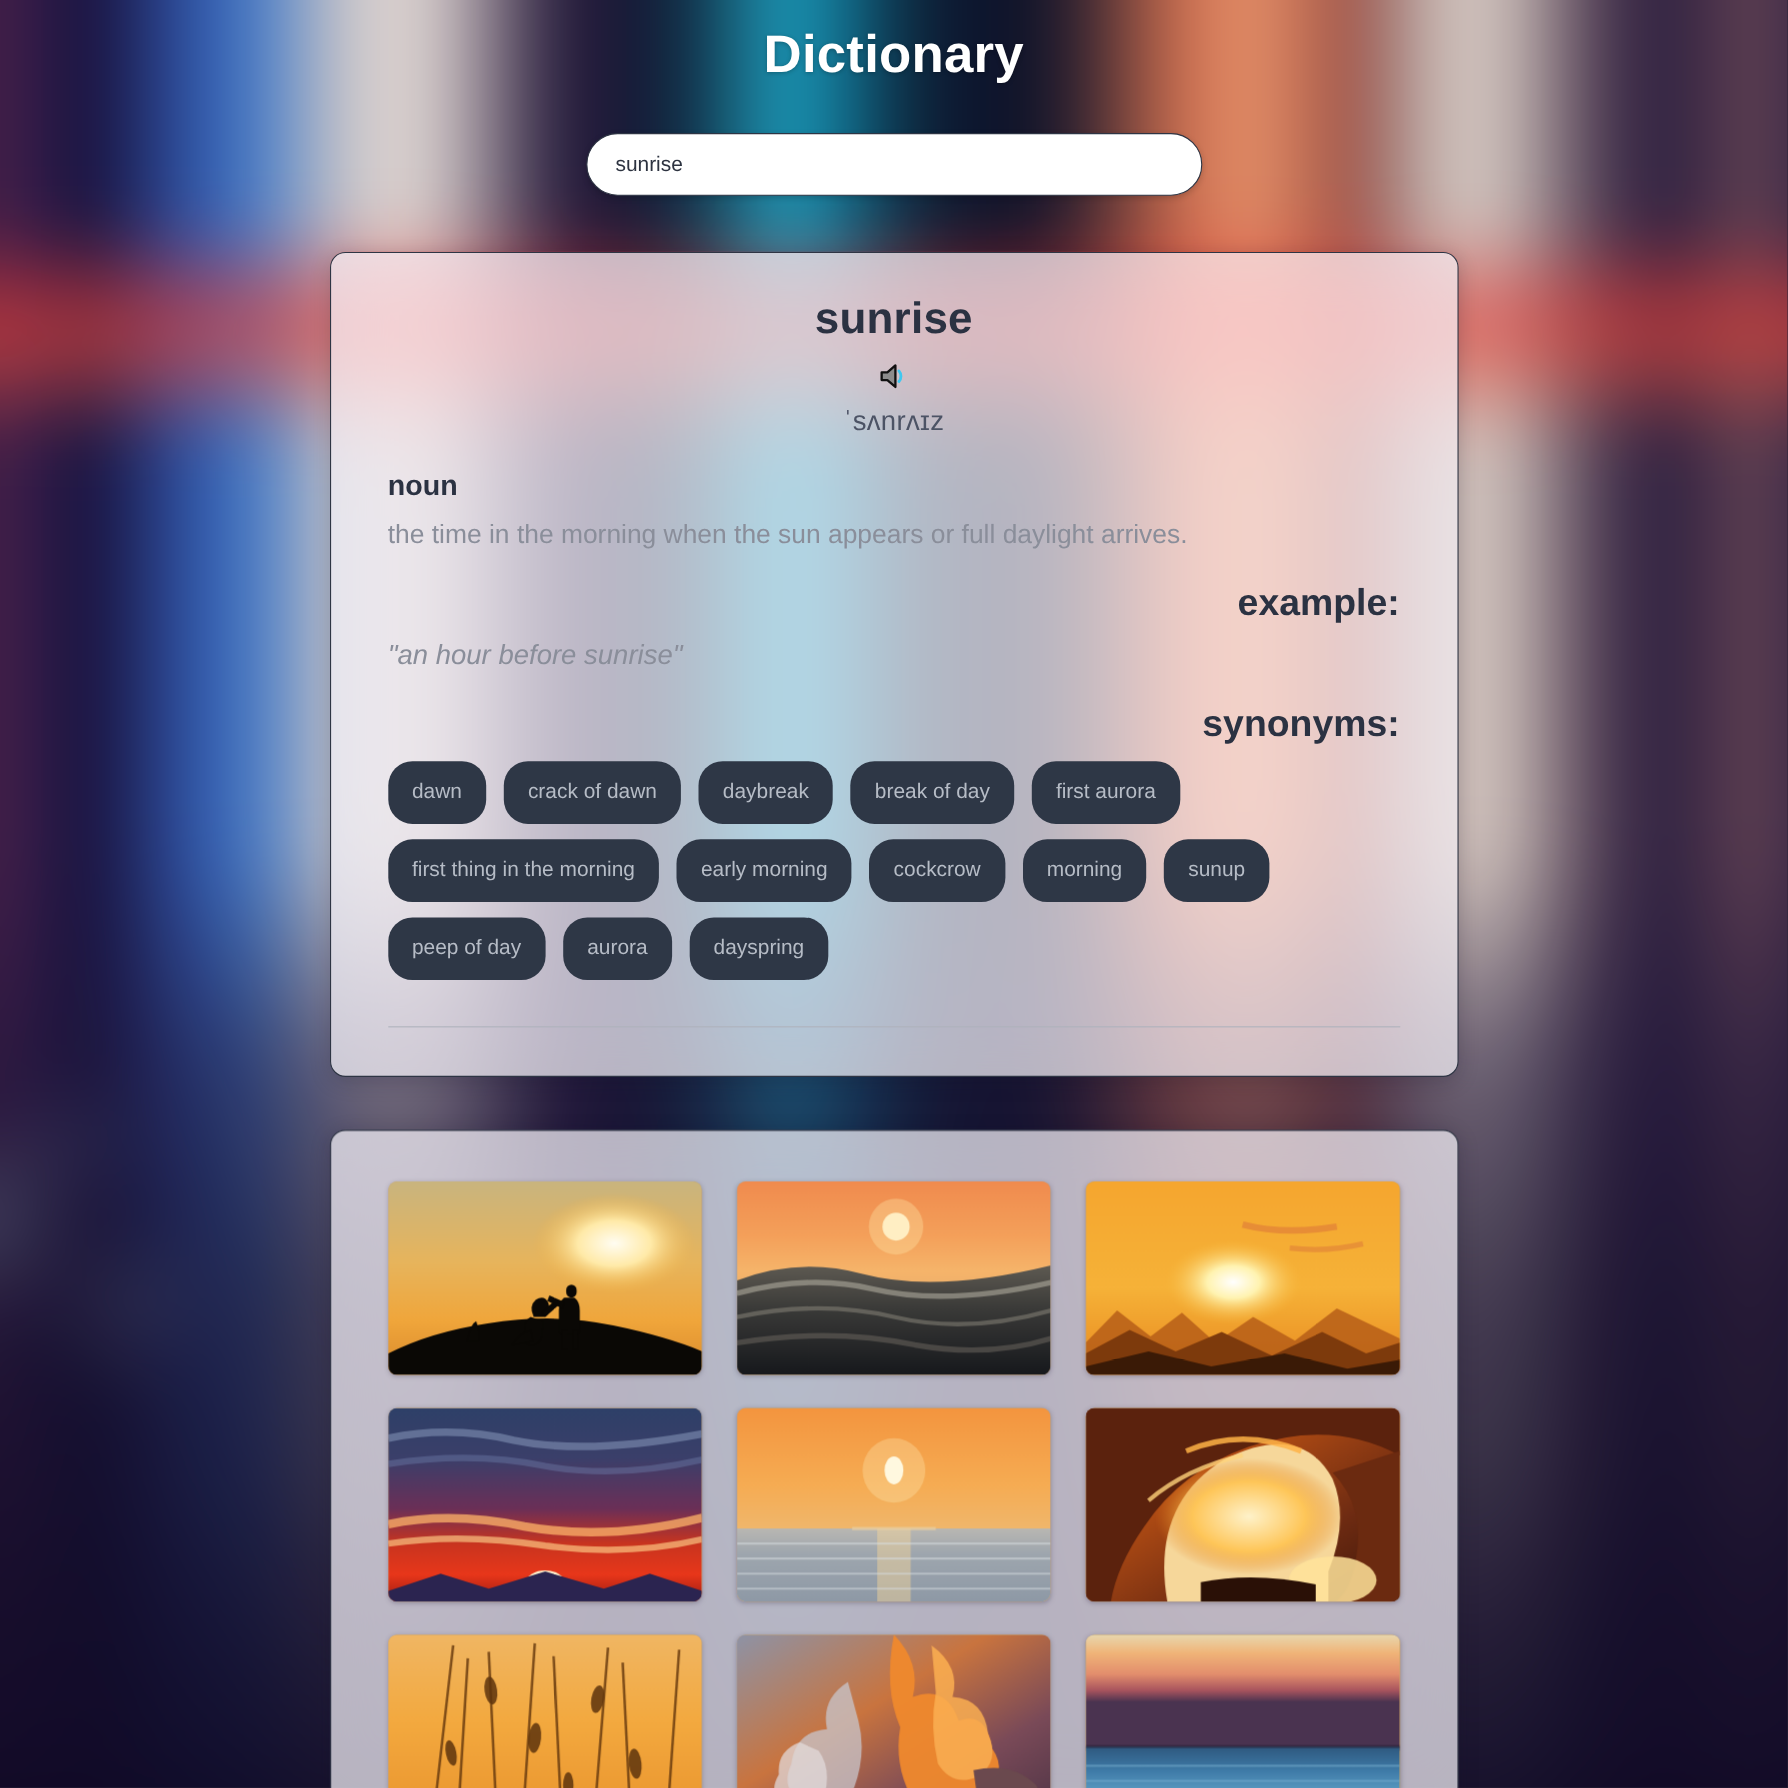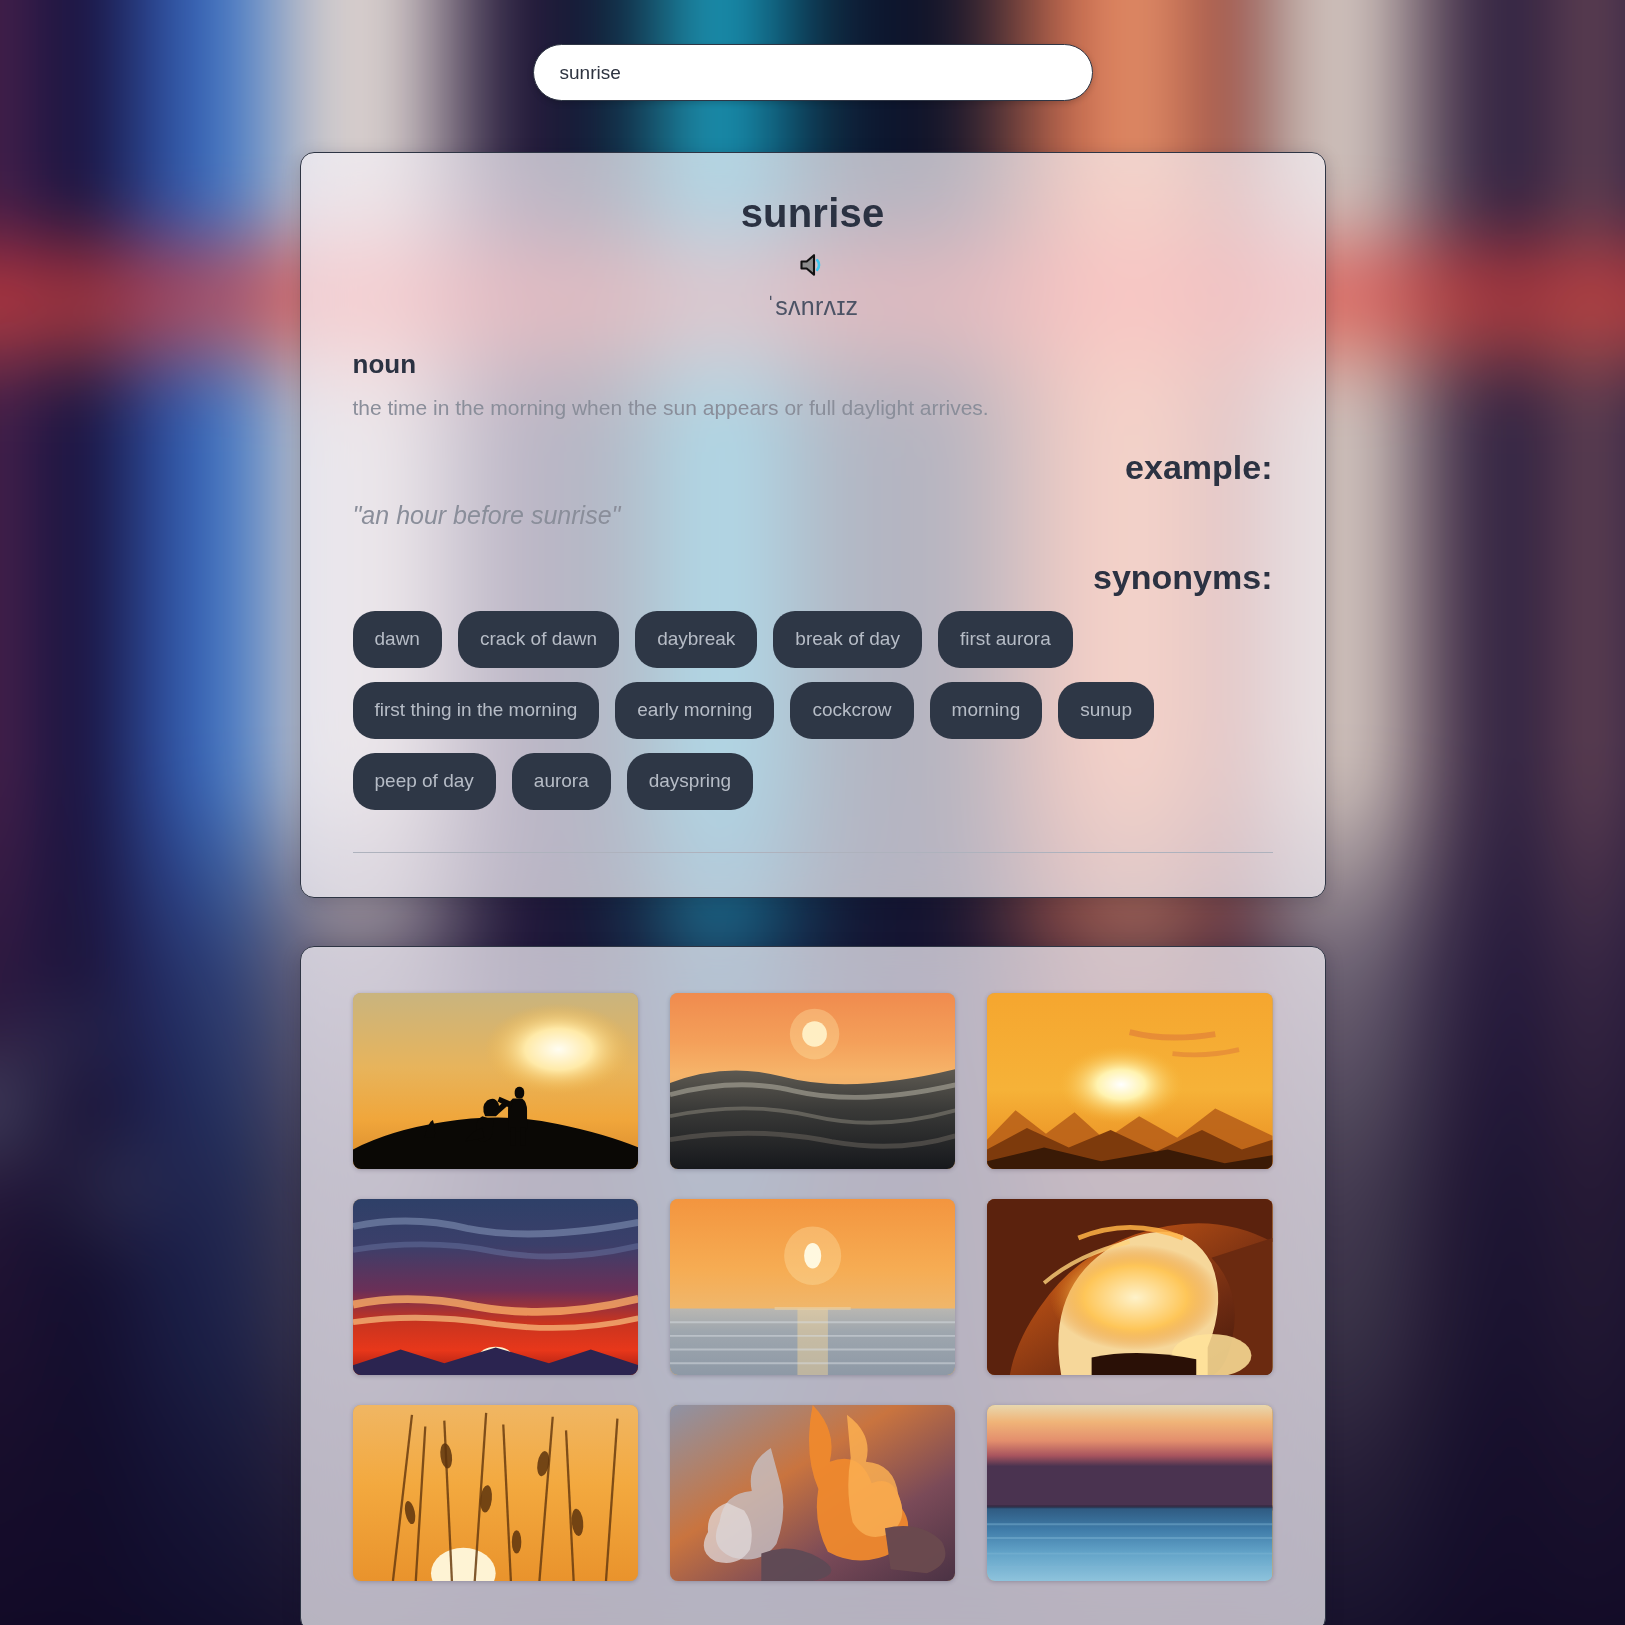--- a/index.html
+++ b/index.html
@@ -140,21 +140,21 @@
   .speaker-icon { display:inline-flex; line-height:1; }
   .phonetic { font-size: 25px; color: #4c5365; letter-spacing: .3px; }
 
   .pos {
     font-size: 26px;
     font-weight: 700;
     color: #2b3242;
     margin: 4px 0 14px 0;
   }
   .definition {
-    font-size: 21px;
+    font-size: 24px;
     color: #8a8e9a;
     line-height: 1.35;
     margin: 0 0 26px 0;
   }
   .section-label {
     font-size: 34px;
     font-weight: 700;
     color: #2b3242;
     margin: 0 0 14px 0;
     text-align: right;
@@ -205,20 +205,21 @@
   }
   .thumb svg { display:block; width:100%; height:100%; }
 </style>
 </head>
 <body>
 
 <div id="bg"></div>
 
 <div id="page">
 
+  <h1 class="title">Dictionary</h1>
 
   <div class="search-wrap">
     <input class="search-input" type="text" value="sunrise" placeholder="Search a word..." style="">
   </div>
 
   <section class="card" id="definition-card">
 
     <h2 class="word">sunrise</h2>
 
     <div class="pron-row">

